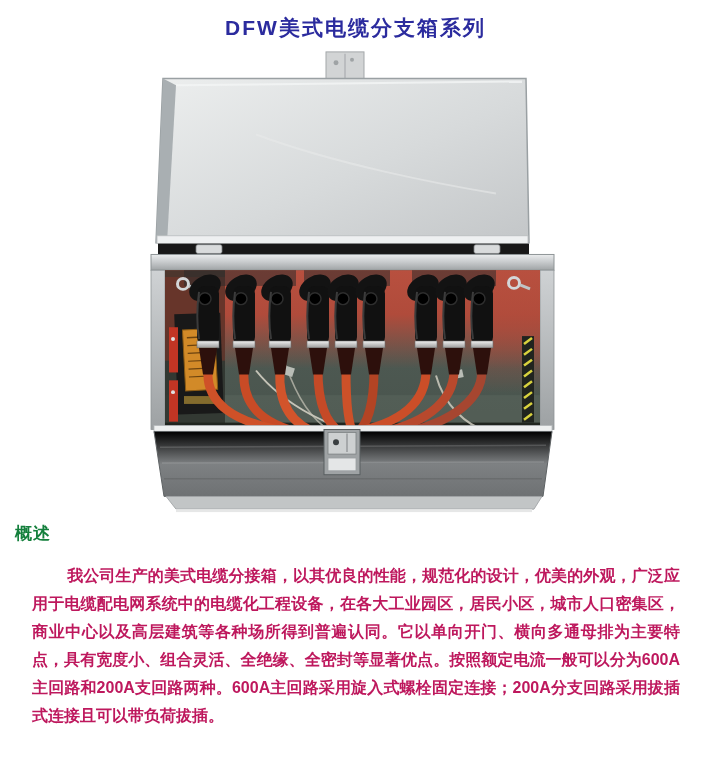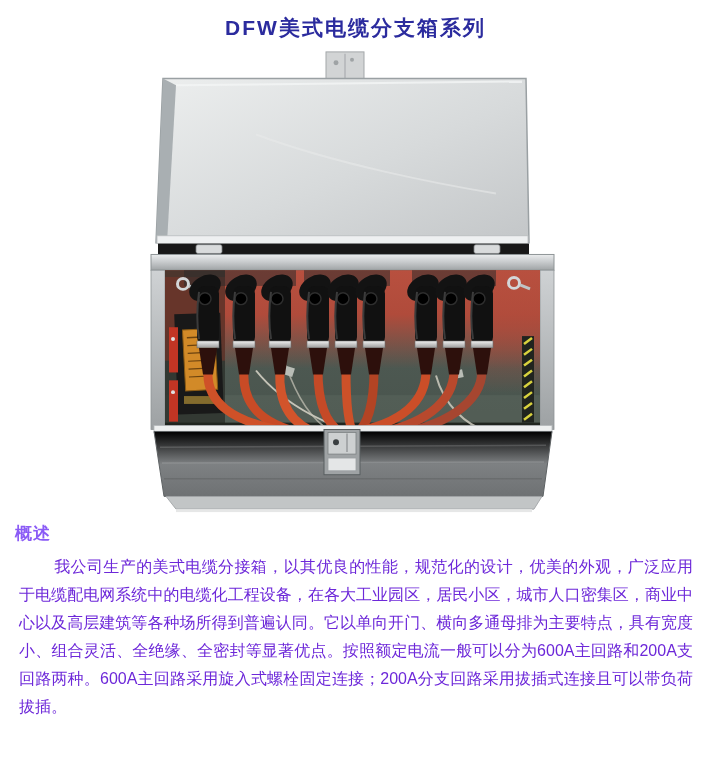--- a/index.html
+++ b/index.html
@@ -2,21 +2,21 @@
 <html><head>
 <meta charset="utf-8">
 <style>
   html,body{margin:0;padding:0;background:#ffffff;}
   body{width:711px;height:773px;overflow:hidden;font-family:"Liberation Sans","DejaVu Sans",sans-serif;}
   .page{width:711px;height:773px;background:#fff;position:relative;}
   .page-title{margin:1px;padding-top:13px;text-align:center;font-size:21px;font-weight:bold;letter-spacing:2px;}
   .photo-wrap{width:440px;height:472px;margin:4px auto 0 auto;}
   .photo-wrap svg{display:block;width:440px;height:472px;}
   .overview-heading{margin:4px 0 8px 0;padding-left:15px;font-size:17px;font-weight:bold;letter-spacing:1px;}
-  .overview-paragraph{margin:4px;padding:0 14px 0 15px;font-size:16px;line-height:28px;color:#6d28d9;text-align:justify;text-indent:2.2em;}
+  .overview-paragraph{margin:17px;padding:0 14px 0 15px;font-size:16px;line-height:28px;color:#be185d;text-align:justify;text-indent:2.2em;font-weight:bold;}
 </style>
 </head>
 <body>
 
 <div class="page">
 
   <h1 class="page-title" style="color: rgb(43, 43, 158);">DFW美式电缆分支箱系列</h1>
 
   <figure class="photo-wrap" style="margin-left:auto">
     <svg viewBox="0 0 440 480" preserveAspectRatio="none">
@@ -179,17 +179,17 @@
           <circle cx="200" cy="403" r="3" fill="#3a3f41"></circle>
           <line x1="211" y1="394" x2="211" y2="413" stroke="#8a8e90" stroke-width="1.2"></line>
           <rect x="192" y="419" width="28" height="13" fill="#e4e6e7" stroke="#9a9ea0" stroke-width="0.8"></rect>
         </g>
         <polygon points="30,458 406,458 398,471 40,471" fill="#c2c5c6" stroke="#9a9ea0" stroke-width="0.8"></polygon>
         <rect x="40" y="471" width="356" height="3" fill="#e6e7e7"></rect>
       </g>
     </svg>
   </figure>
 
-  <h2 class="overview-heading" style="color: #8b5cf6;">概述</h2>
+  <h2 class="overview-heading" style="color: #15803d;">概述</h2>
 
   <p class="overview-paragraph">我公司生产的美式电缆分接箱，以其优良的性能，规范化的设计，优美的外观，广泛应用于电缆配电网系统中的电缆化工程设备，在各大工业园区，居民小区，城市人口密集区，商业中心以及高层建筑等各种场所得到普遍认同。它以单向开门、横向多通母排为主要特点，具有宽度小、组合灵活、全绝缘、全密封等显著优点。按照额定电流一般可以分为600A主回路和200A支回路两种。600A主回路采用旋入式螺栓固定连接；200A分支回路采用拔插式连接且可以带负荷拔插。</p>
 
 </div>
 
 </body></html>

